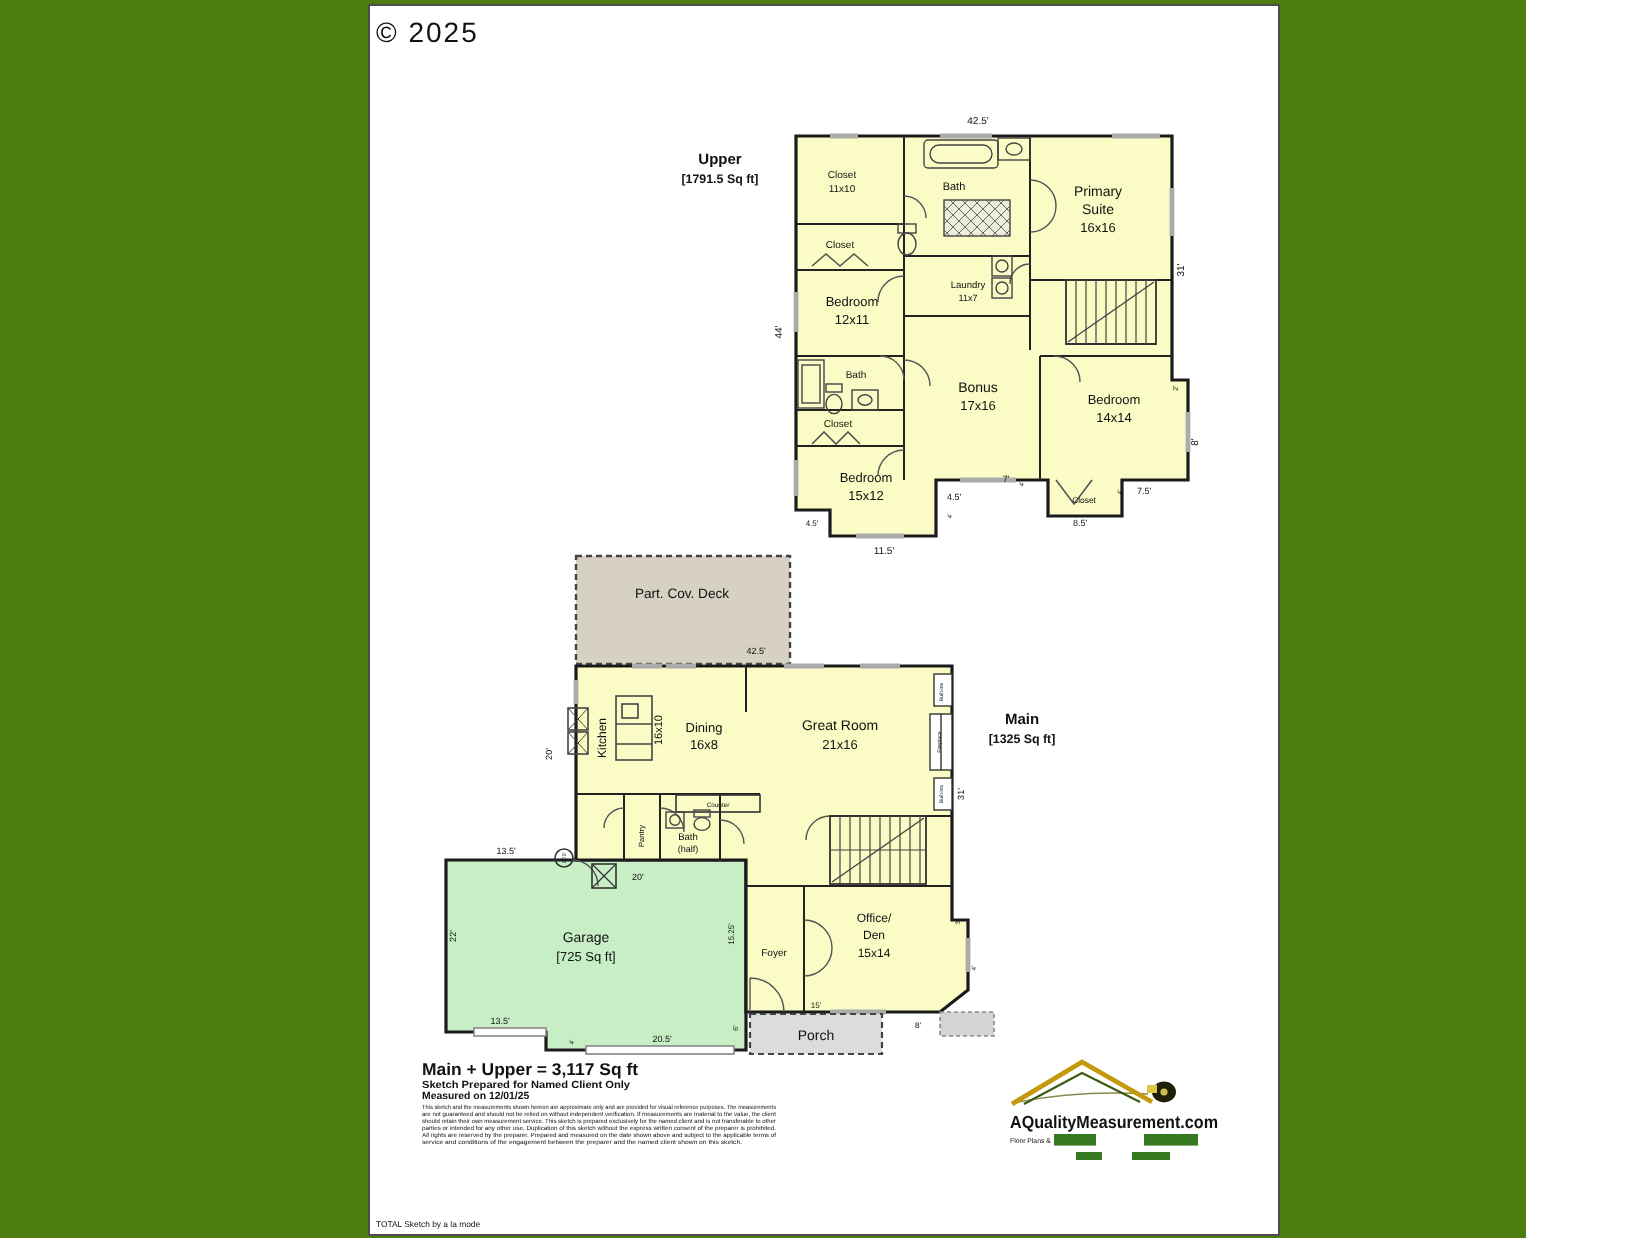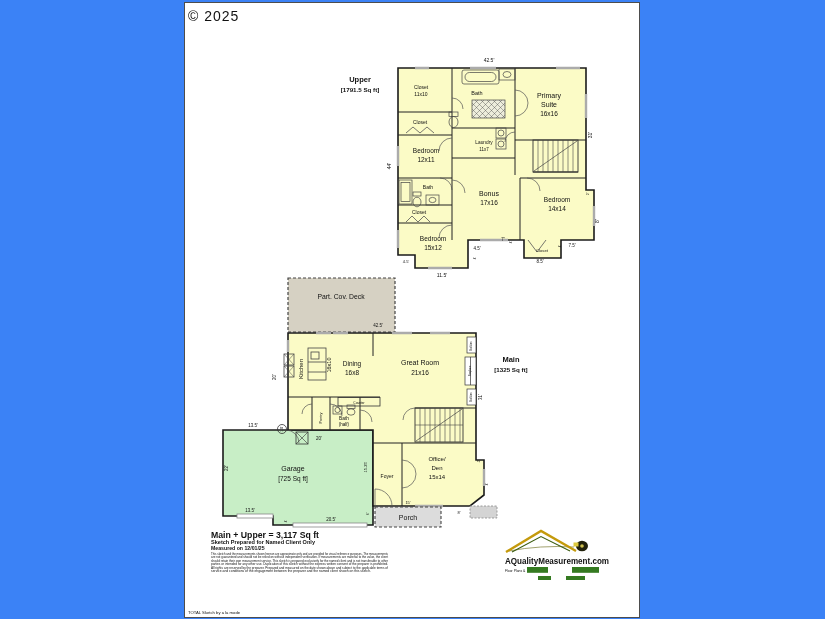--- a/index.html
+++ b/index.html
@@ -1,16 +1,16 @@
 <!DOCTYPE html>
 <html><head>
 <meta charset="utf-8">
 <style>
   html,body{margin:0;padding:0;background:#ffffff;}
-  #stage{position:relative;width:825px;height:619px;background:#3b82f6;overflow:hidden;
+  #stage{position:relative;width:763px;height:619px;background:#4d7c0f;overflow:hidden;
          font-family:"Liberation Sans",sans-serif;}
   svg text{font-family:"Liberation Sans",sans-serif;fill:#111;}
 </style>
 </head>
 <body>
 
 <div id="stage">
 <svg width="825" height="619" viewBox="0 0 825 619">
 
   <rect x="184.5" y="2.5" width="455" height="615" fill="#ffffff" stroke="#4d4d4d" stroke-width="1"></rect>

